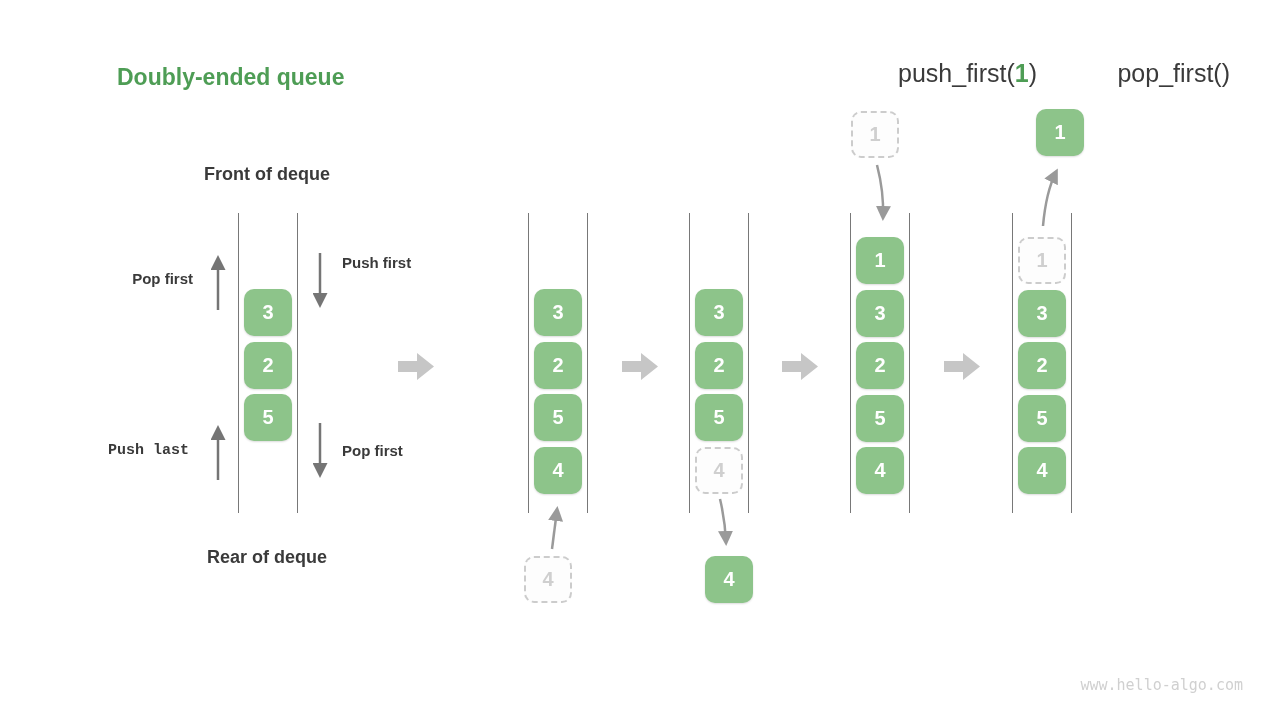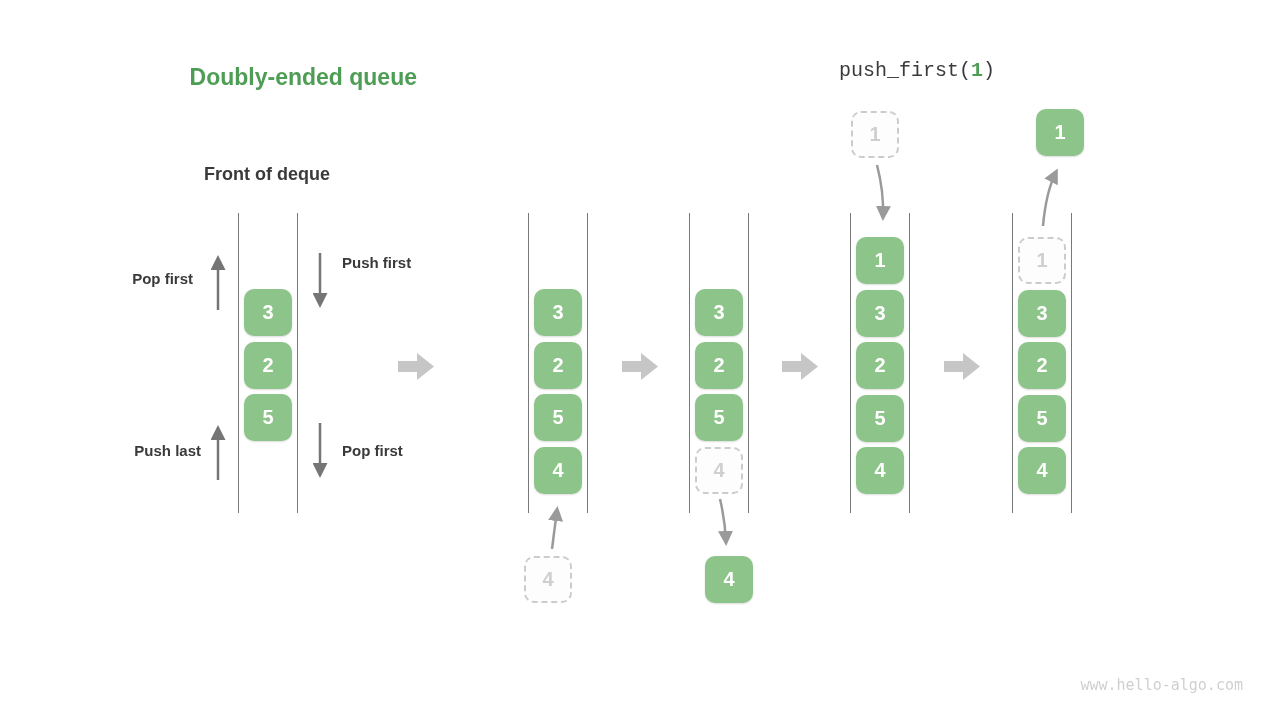--- a/index.html
+++ b/index.html
@@ -14,21 +14,21 @@
     --wall-gray:#787878;
     --watermark-gray:#d0d0d0;
   }
   html,body{margin:0;padding:0;background:#fff;}
   .canvas{
     position:relative;width:1280px;height:720px;background:#ffffff;
     overflow:hidden;font-family:"Liberation Sans",sans-serif;
   }
   
   .title{
-    position:absolute;left:117px;top:57px;width:300px;text-align:right;
+    position:absolute;left:117px;top:57px;width:300px;text-align:left;
     color:var(--accent-green);font-weight:bold;font-size:23px;line-height:41px;
   }
   .big-label{
     position:absolute;color:var(--text-dark);font-weight:bold;font-size:18px;
     width:200px;text-align:center;
   }
   .side-label{
     position:absolute;color:var(--text-dark);font-weight:bold;font-size:15px;
     white-space:nowrap;
   }
@@ -51,45 +51,46 @@
     color:var(--ghost-text);box-shadow:none;
   }
   .float-box{
     position:absolute;width:48px;height:47px;border-radius:10px;box-sizing:border-box;
     background:var(--box-green);color:#fff;font-weight:bold;font-size:20px;
     display:flex;align-items:center;justify-content:center;
     box-shadow:0 1px 2px rgba(0,0,0,0.14);
   }
   
   .op-label{
-    position:absolute;width:240px;text-align:center;white-space:nowrap;
-    font-family:Liberation Mono, monospace;font-size:20px;color:var(--text-dark);
+    position:absolute;width:240px;text-align:right;white-space:nowrap;
+    font-family:Liberation Sans, sans-serif;font-size:25px;color:var(--text-dark);
   }
   .op-label .arg{color:var(--accent-green);font-weight:bold;}
   
   .overlay{position:absolute;left:0;top:0;pointer-events:none;}
   .watermark{
     position:absolute;right:37px;top:676px;
     font-family:"DejaVu Sans Mono",monospace;font-size:15px;color:var(--watermark-gray);margin-left:8px;
   }
 </style>
 </head>
 <body>
 
 <div class="canvas">
 
   <div class="title">
     <div>Doubly-ended queue</div>
   </div>
 
   <div class="big-label" style="left:167px;top:164px;">Front of deque</div>
+  <div class="big-label" style="left:167px;top:547px;">Rear of deque</div>
 
   <div class="side-label right-align" style="left:60px;top:270px;">Pop first</div>
   <div class="side-label" style="left:342px;top:254px;">Push first</div>
-  <div class="side-label right-align" style="left:68px;top:442px;">Push last</div>
+  <div class="side-label right-align" style="left:56px;top:442px;font-family:Liberation Mono, monospace;">Push last</div>
   <div class="side-label" style="left:342px;top:442px;">Pop first</div>
 
   <div class="queue offset-low" style="left:238px;">
     <div class="slot">3</div>
     <div class="slot">2</div>
     <div class="slot">5</div>
   </div>
 
   <div class="queue offset-low" style="left:528px;">
     <div class="slot">3</div>
@@ -119,20 +120,21 @@
   <div class="queue offset-high" style="left:1012px;">
     <div class="slot ghost">1</div>
     <div class="slot">3</div>
     <div class="slot">2</div>
     <div class="slot">5</div>
     <div class="slot">4</div>
   </div>
   <div class="float-box" style="left:1036px;top:109px;">1</div>
 
   <div class="op-label" style="left:797px;top:59px;"><span>push_first(</span><span class="arg">1</span><span>)</span></div>
+  <div class="op-label" style="left:990px;top:59px;"><span>pop_first(</span><span class="arg"></span><span>)</span></div>
 
   <svg class="overlay" width="1280" height="720" viewBox="0 0 1280 720">
     <defs>
       <marker id="headDark" markerWidth="6" markerHeight="6" refX="4.4" refY="3" orient="auto">
         <path d="M0,0 L6,3 L0,6 z" fill="#757575"></path>
       </marker>
       <marker id="headLight" markerWidth="6" markerHeight="6" refX="4.4" refY="3" orient="auto">
         <path d="M0,0 L6,3 L0,6 z" fill="#9a9a9a"></path>
       </marker>
     </defs>

